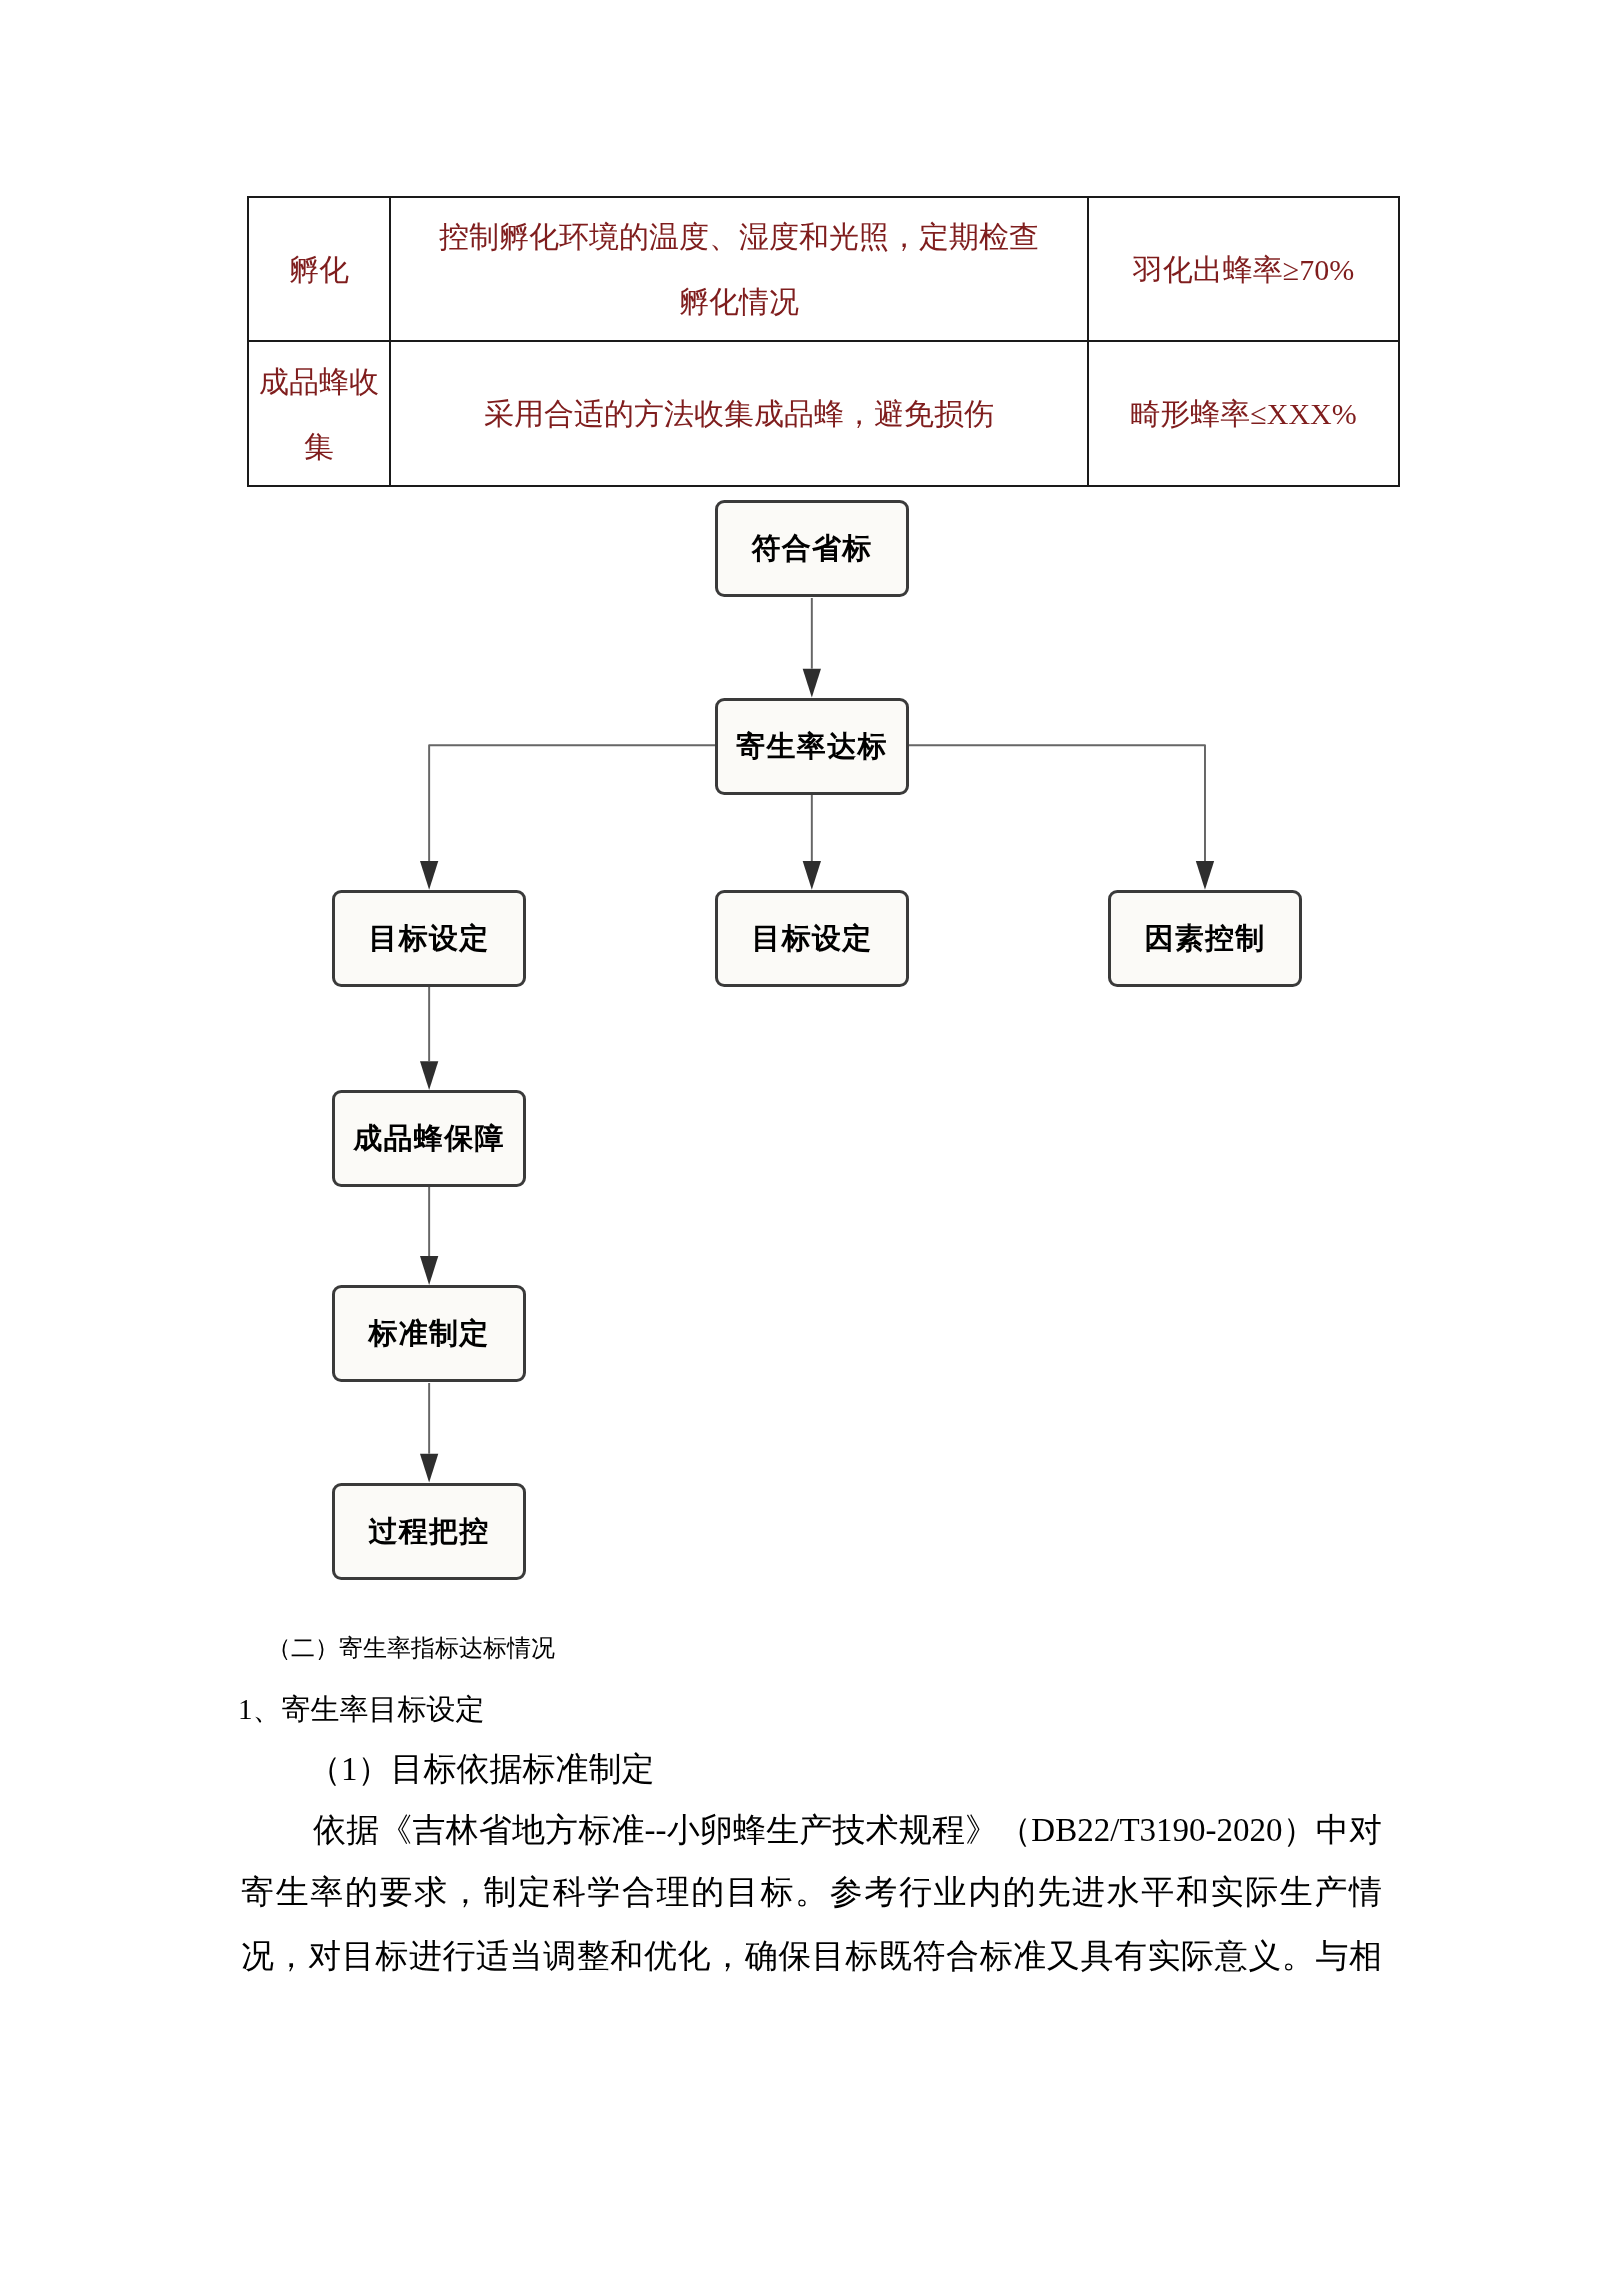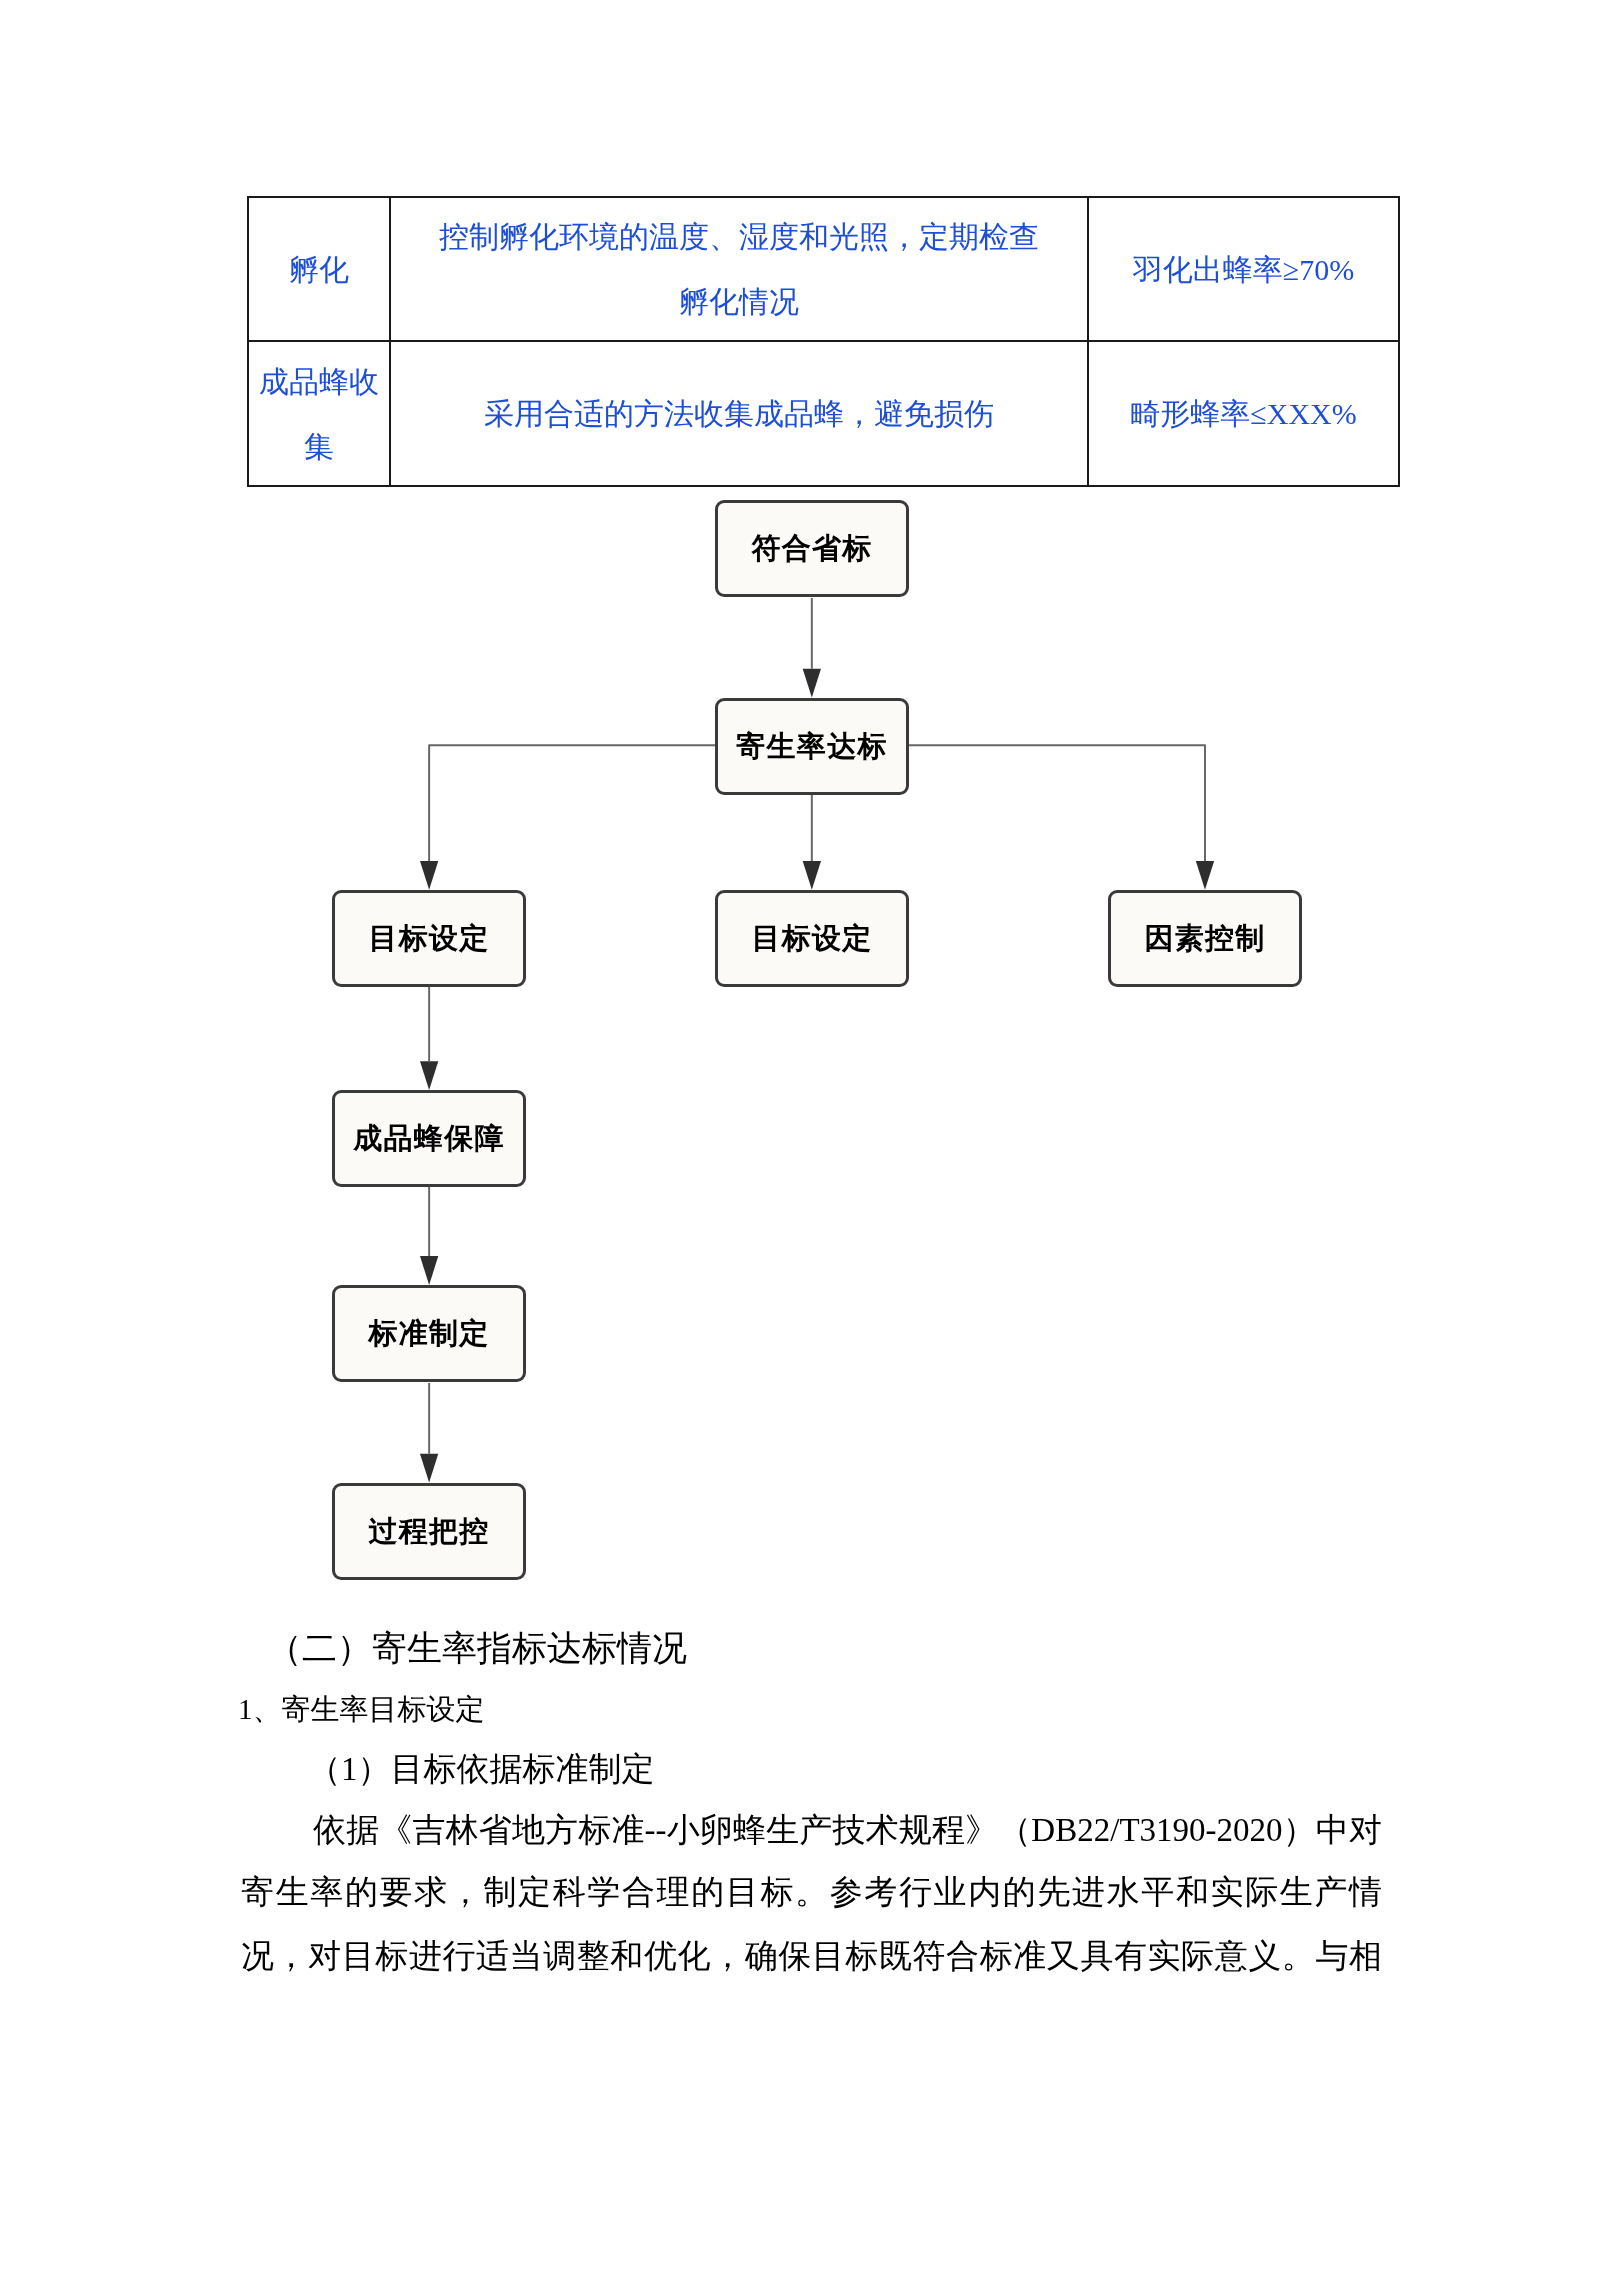--- a/index.html
+++ b/index.html
@@ -7,21 +7,21 @@
     position:relative;width:1623px;height:2295px;background:#ffffff;
     font-family:"Liberation Serif","DejaVu Serif",serif;color:#000;overflow:hidden;
   }
   
   .spec-table{
     position:absolute;left:247px;top:196px;width:1151px;
     border-collapse:collapse;table-layout:fixed;
   }
   .spec-table td{
     border:2.6px solid #1a1a1a;text-align:center;vertical-align:middle;
-    font-size:30px;line-height:65px;color:#1d4ed8;box-sizing:border-box;
+    font-size:30px;line-height:65px;color:#7f1d1d;box-sizing:border-box;
   }
   .row-hatch td{height:144px;}
   .row-collect td{height:145px;}
   .col-stage{padding:0 5.2px;}
   .col-measure{padding:0 39px;}
   .col-indicator{padding:0 18px;}
   
   .connectors{position:absolute;left:0;top:0;pointer-events:none;}
   .connectors path{stroke:#666666;stroke-width:3;fill:none;stroke-linejoin:round;}
   .connectors polygon{fill:#2e2e2e;}
@@ -33,21 +33,21 @@
   }
   .n1{left:715px;top:500px;}
   .n2{left:715px;top:698px;}
   .n3{left:332px;top:890px;}
   .n4{left:715px;top:890px;}
   .n5{left:1108px;top:890px;}
   .n6{left:332px;top:1090px;}
   .n7{left:332px;top:1285px;}
   .n8{left:332px;top:1483px;}
   
-  .h2{position:absolute;left:267px;top:1627px;font-size:35px;line-height:43px;white-space:nowrap;}
+  .h2{position:absolute;left:267px;top:1627px;font-size:24px;line-height:43px;white-space:nowrap;}
   .sub1{position:absolute;left:238px;top:1688px;font-size:29px;line-height:42px;white-space:nowrap;}
   .sub2{position:absolute;left:260px;top:1748px;font-size:33px;line-height:42px;white-space:nowrap;margin-left:48px;}
   .para{position:absolute;font-size:33px;line-height:43px;
         text-align:justify;text-align-last:justify;white-space:nowrap;}
   .p1{left:313px;top:1809px;width:1069px;}
   .p2{left:241px;top:1871px;width:1141px;}
   .p3{left:241px;top:1935px;width:1141px;}
 </style>
 </head>
 <body>

